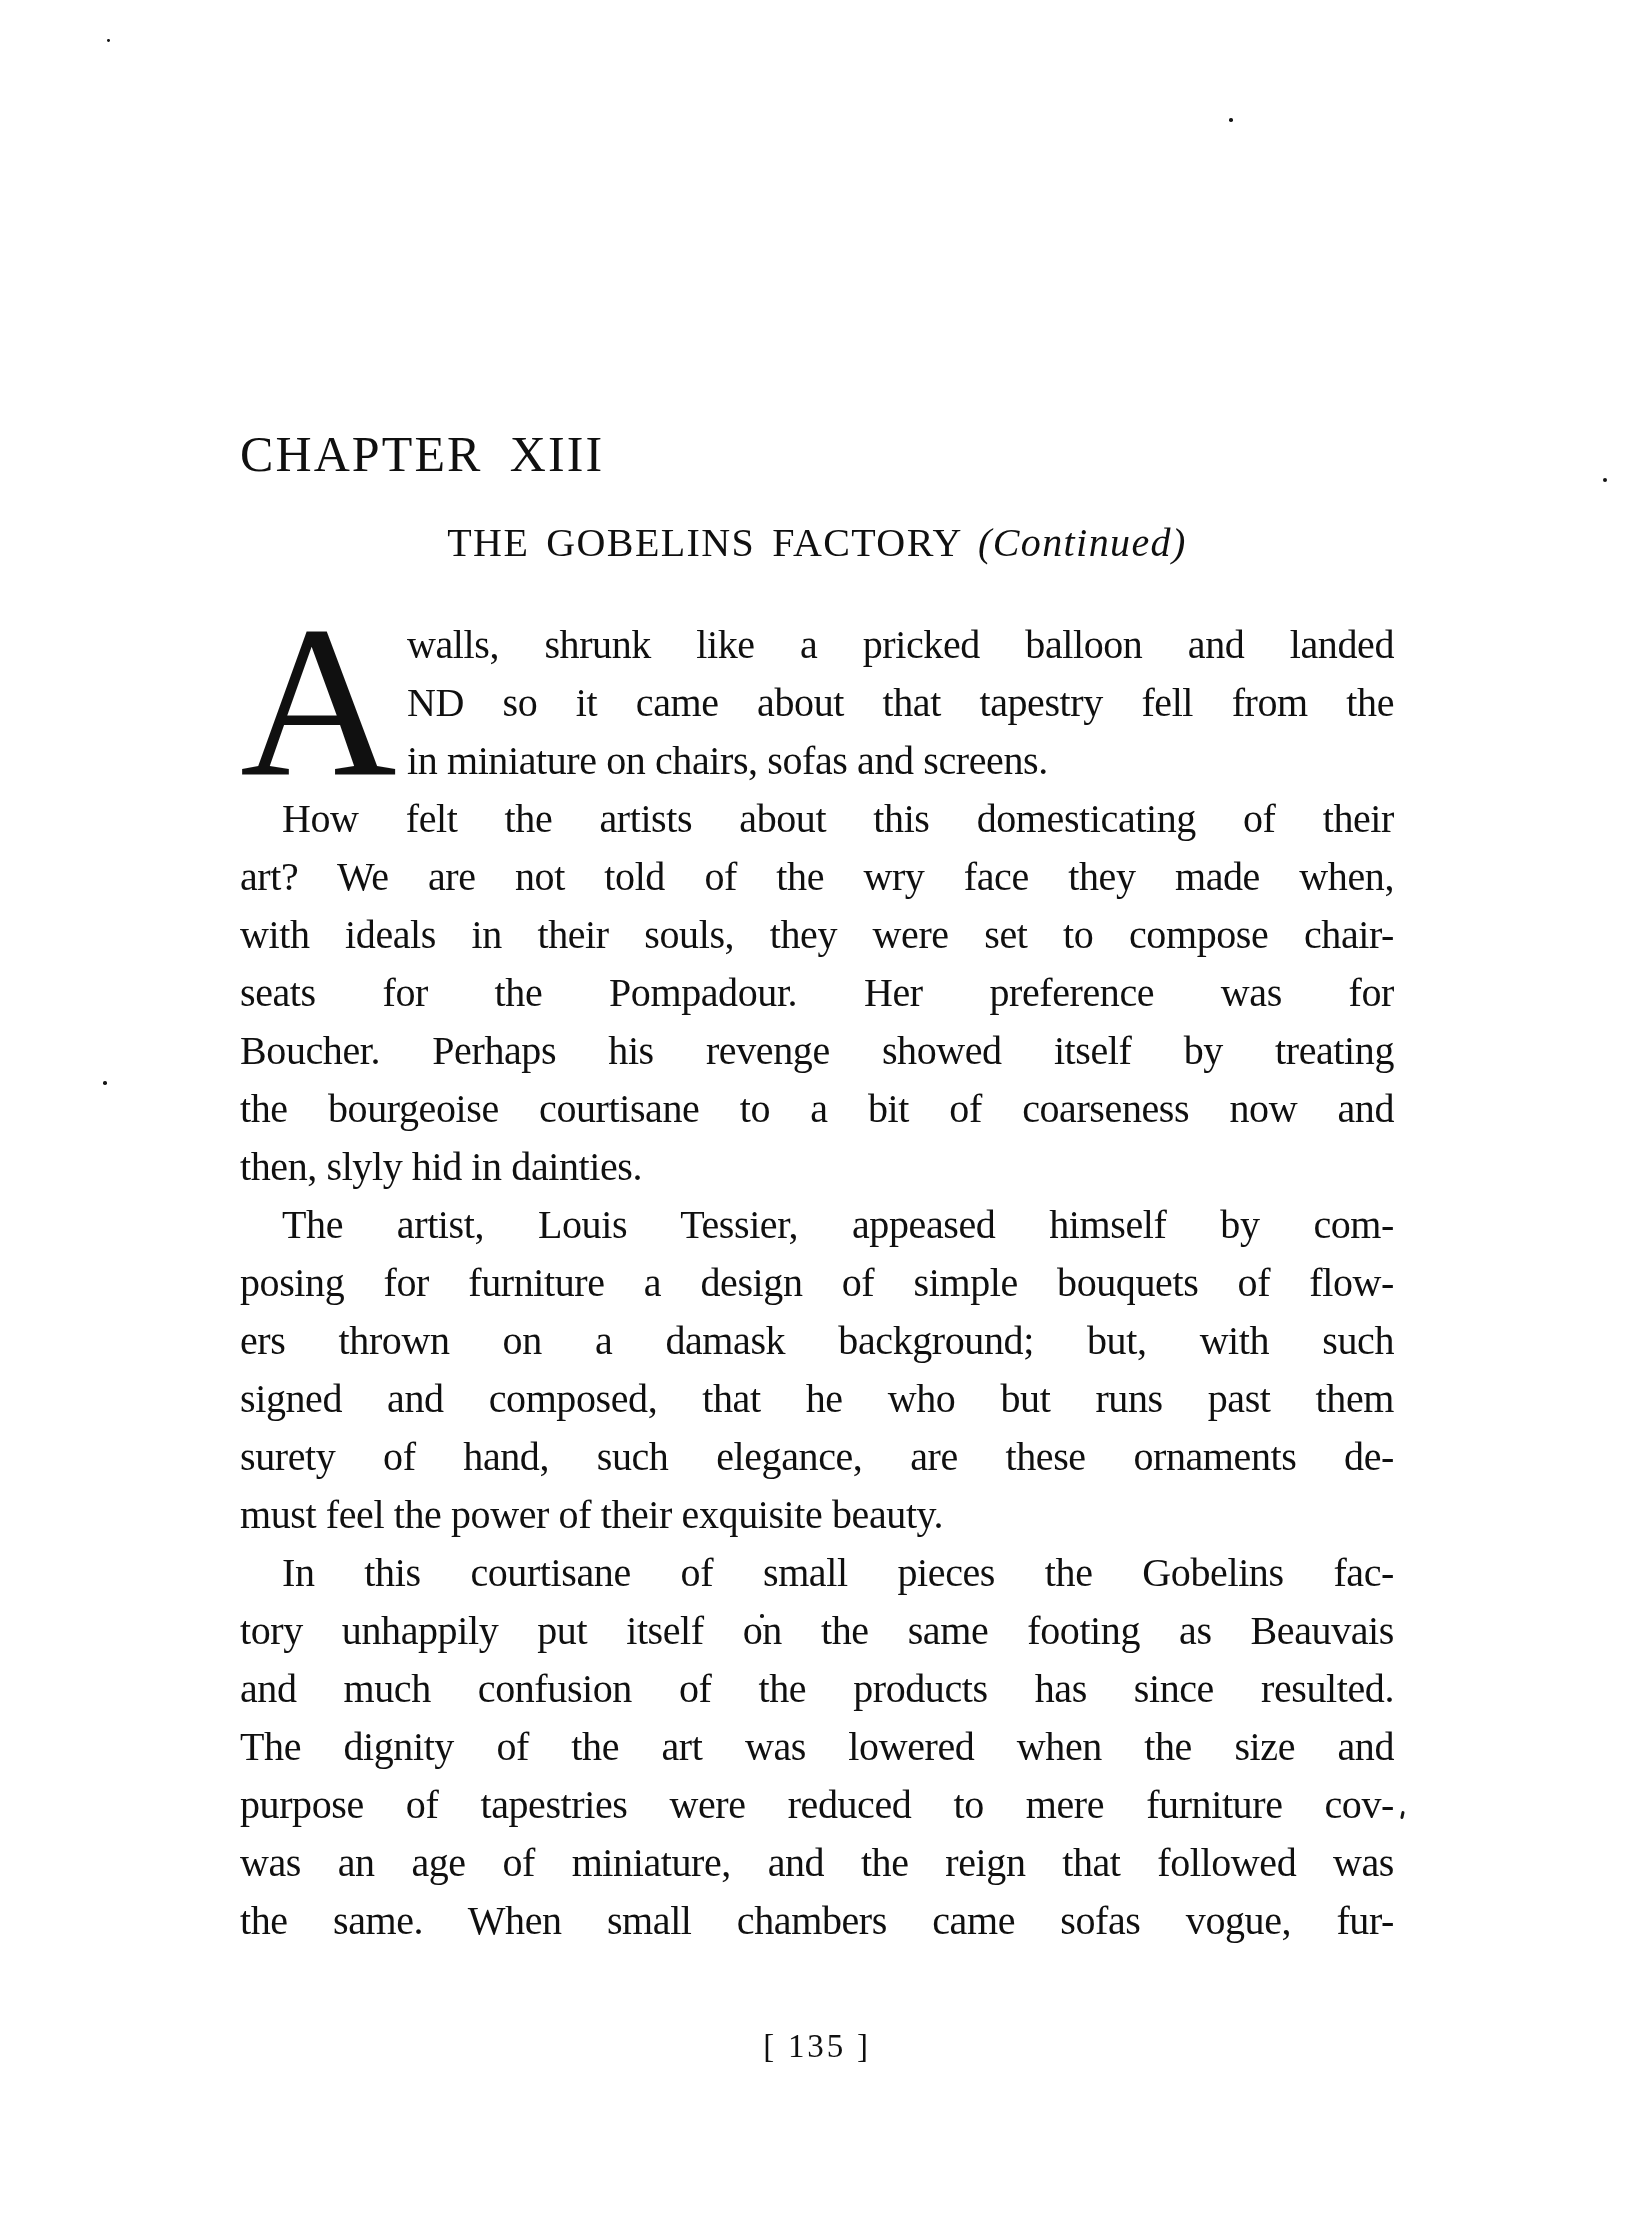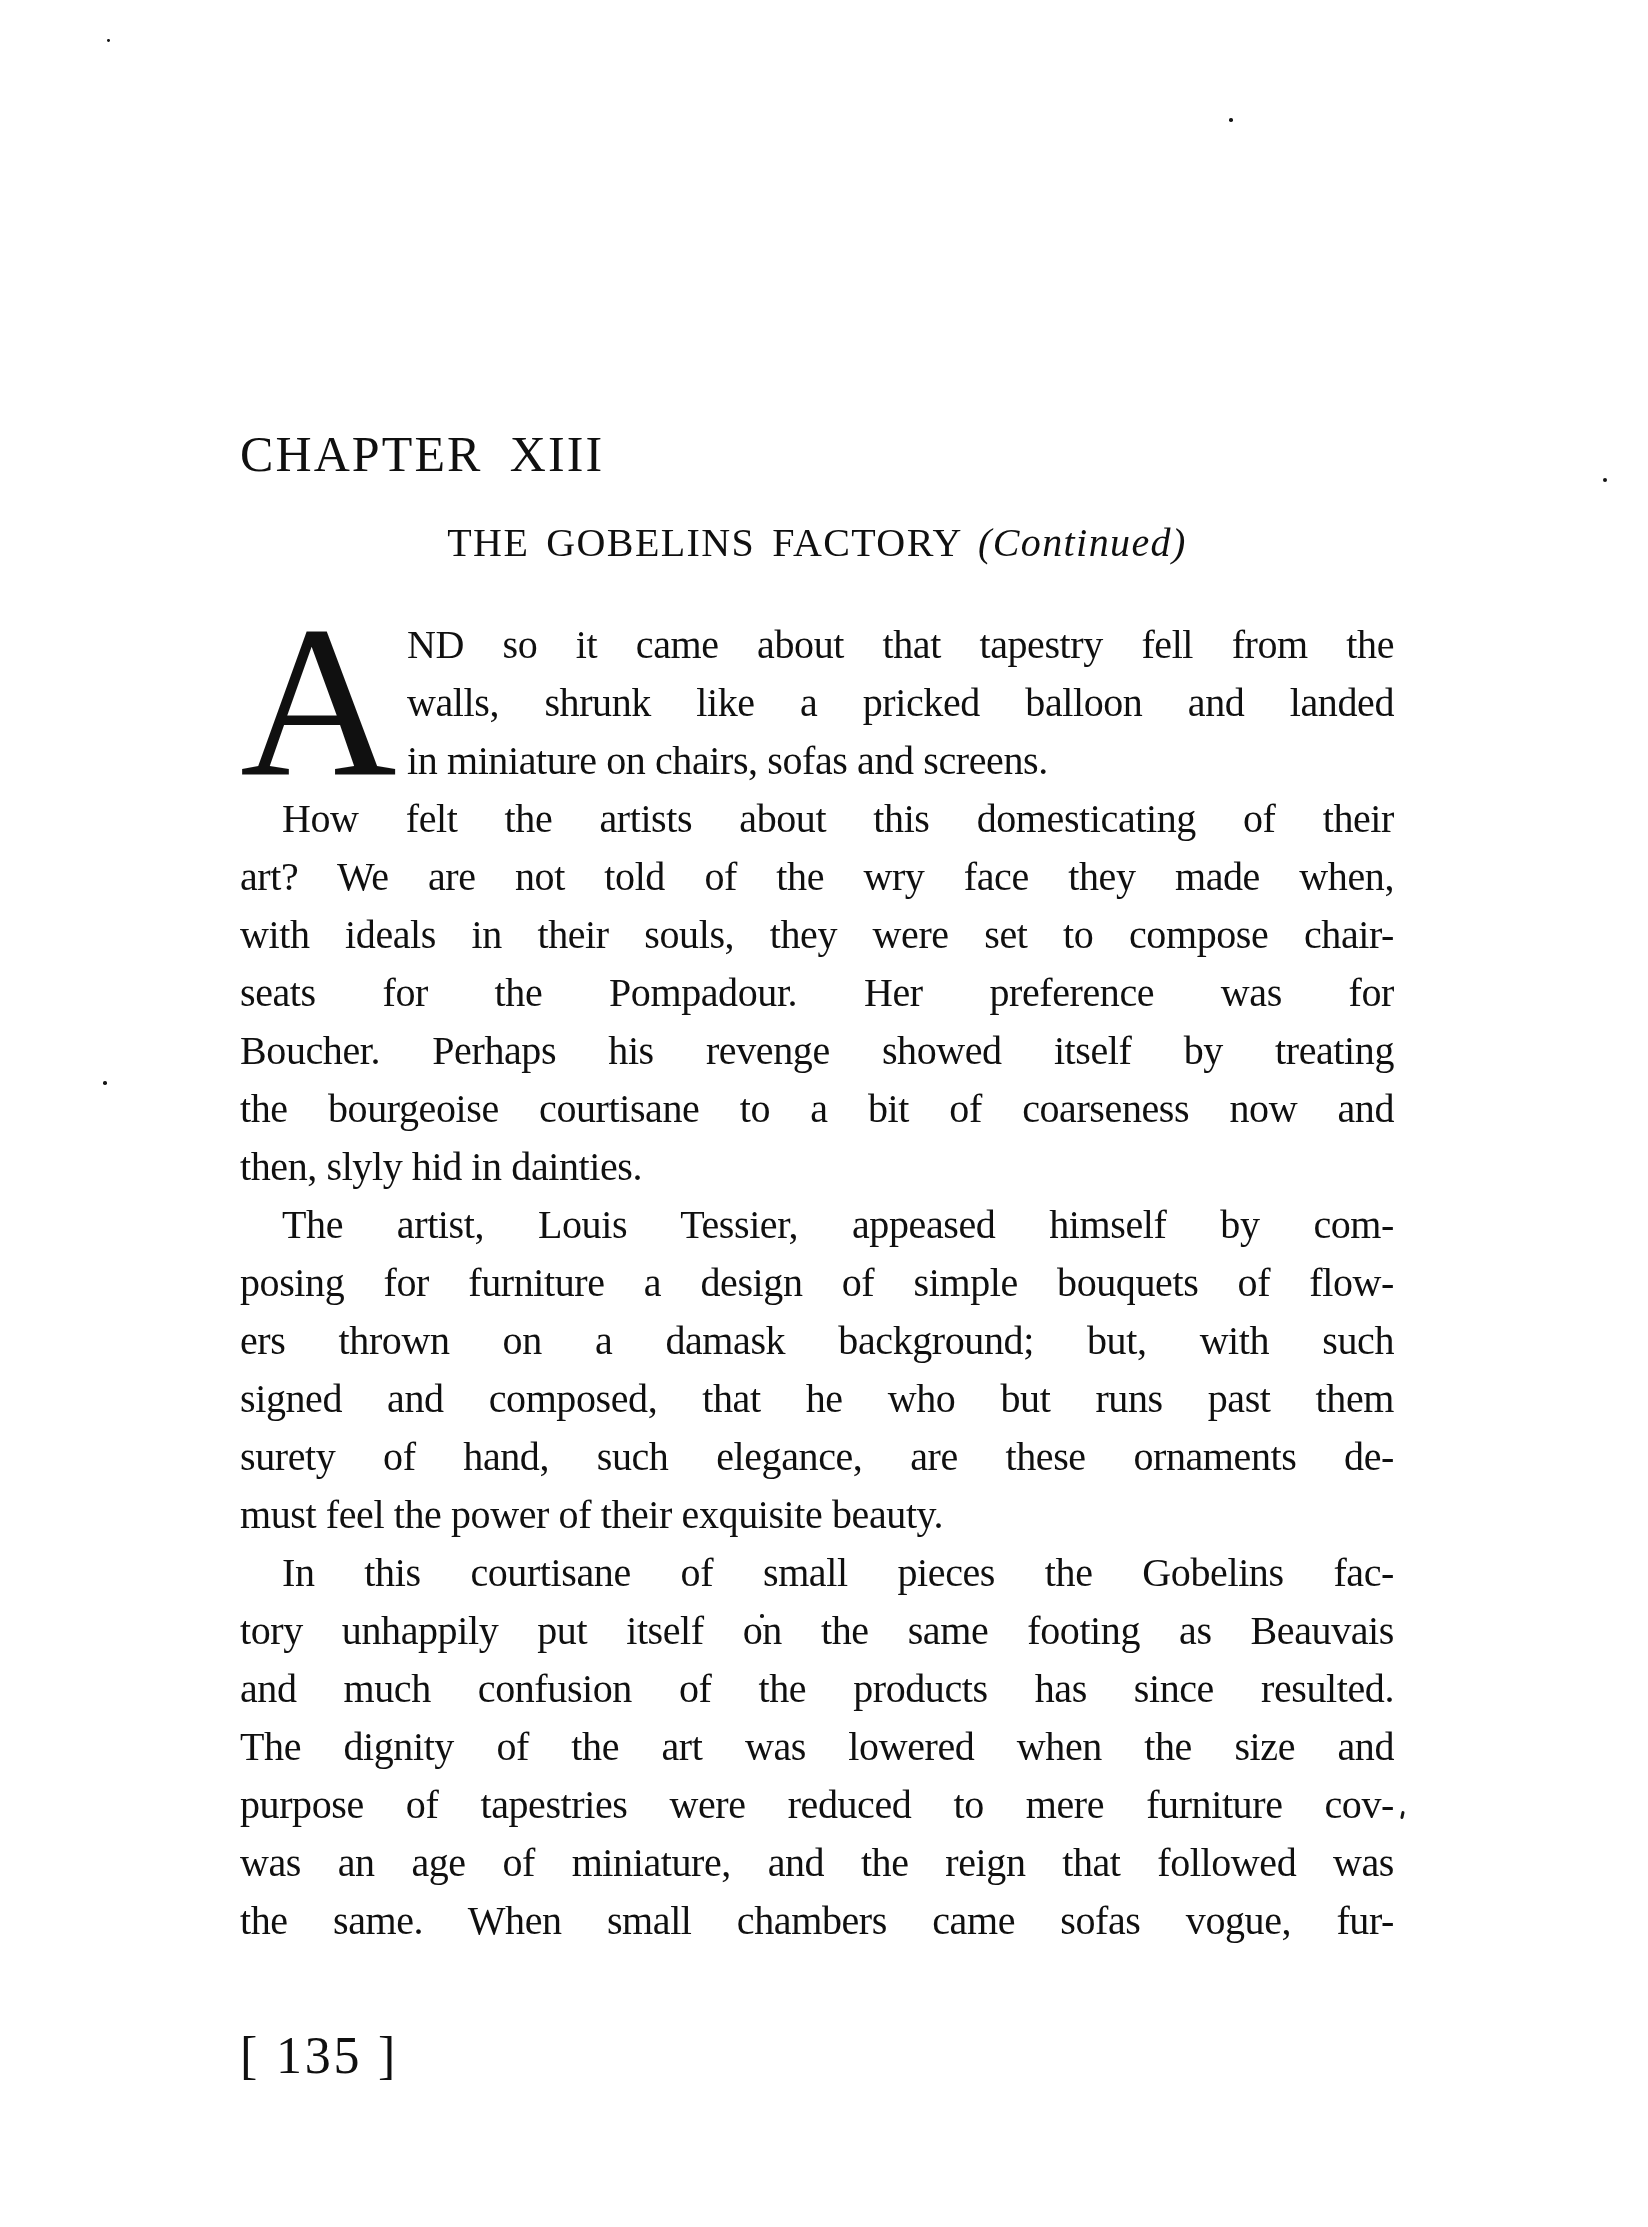--- a/index.html
+++ b/index.html
@@ -37,22 +37,22 @@
   .line.indent{padding-left:42px;}
   .dropcap{
     float:left;
     font-size:217px;line-height:171px;
     height:174px;width:158px;
     margin-right:9px;
     text-align:left;
   }
   .folio{
     position:absolute;left:240px;top:2030px;width:1154px;
-    margin:0;text-align:left;
-    font-size:52px;line-height:1;letter-spacing:2.8px;
+    margin:0;text-align:center;
+    font-size:33px;line-height:1;letter-spacing:2.8px;
   }
   .speck{position:absolute;background:#151515;border-radius:50%;}
   .speck.s1{left:107px;top:39px;width:2.8px;height:2.8px;}
   .speck.s2{left:1229px;top:118px;width:3.5px;height:3.5px;}
   .speck.s3{left:1603px;top:478px;width:4.2px;height:4.2px;}
   .speck.s4{left:103px;top:1081px;width:3.5px;height:3.5px;}
   .speck.s5{left:760px;top:1614px;width:3.5px;height:3.5px;}
   .speck.s6{left:1401px;top:1811px;width:2.8px;height:7.7px;border-radius:1.4px;transform:rotate(12deg);}
 </style>
 </head>
@@ -63,22 +63,22 @@
   <h1 class="chapter-heading">CHAPTER XIII</h1>
 
   <h2 class="section-heading">
     <span>THE GOBELINS FACTORY</span><i>(Continued)</i>
   </h2>
 
   <div class="body-block">
 
     <div class="para">
       <span class="dropcap">A</span>
+      <div class="line">walls, shrunk like a pricked balloon and landed</div>
       <div class="line">ND so it came about that tapestry fell from the</div>
-      <div class="line">walls, shrunk like a pricked balloon and landed</div>
       <div class="line last">in miniature on chairs, sofas and screens.</div>
     </div>
 
     <div class="para">
       <div class="line indent">How felt the artists about this domesticating of their</div>
       <div class="line">art? We are not told of the wry face they made when,</div>
       <div class="line">with ideals in their souls, they were set to compose chair-</div>
       <div class="line">seats for the Pompadour. Her preference was for</div>
       <div class="line">Boucher. Perhaps his revenge showed itself by treating</div>
       <div class="line">the bourgeoise courtisane to a bit of coarseness now and</div>

